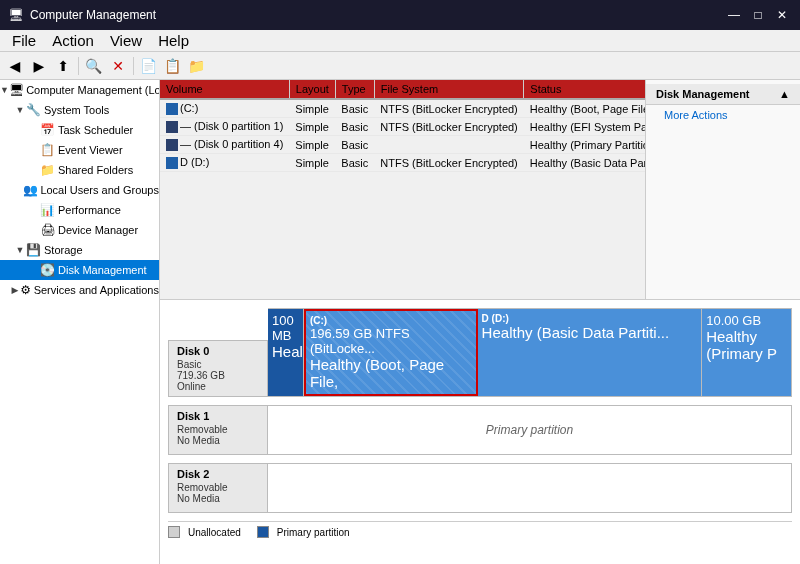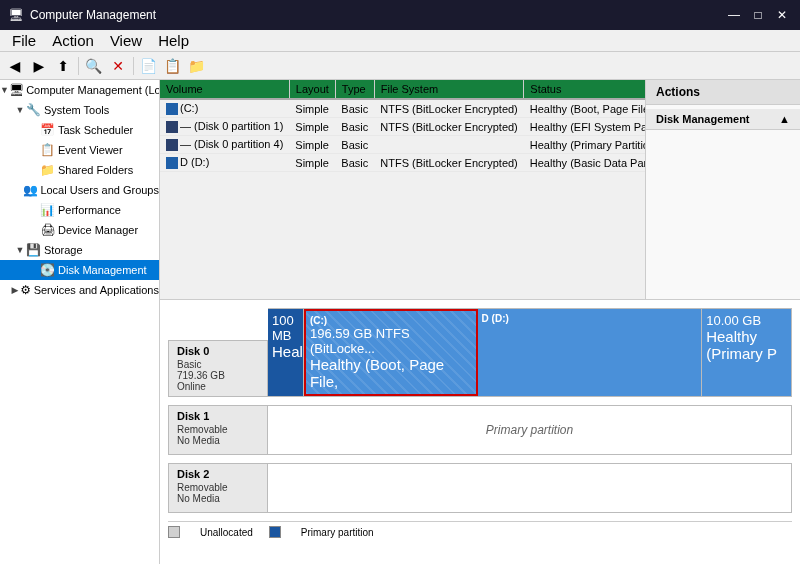--- a/index.html
+++ b/index.html
@@ -160,21 +160,21 @@
       flex: 1;
       overflow: hidden;
     }
 
     table.vol-table {
       width: 100%;
       border-collapse: collapse;
       font-size: 11px;
     }
     table.vol-table thead tr {
-      background: #15803d;
+      background: #b91c1c;
     }
     table.vol-table thead th {
       text-align: left;
       padding: 3px 6px;
       border-right: 1px solid #ccc;
       border-bottom: 2px solid #aaa;
       font-weight: normal;
       cursor: pointer;
       white-space: nowrap;
     }
@@ -346,21 +346,21 @@
       align-items: center;
       gap: 16px;
       padding: 4px 0;
       font-size: 10px;
       border-top: 1px solid #ccc;
       margin-top: 4px;
     }
     .legend-item {
       display: flex;
       align-items: center;
-      gap: 20px;
+      gap: 8px;
     }
     .legend-swatch {
       width: 12px;
       height: 12px;
       border: 1px solid #888;
     }
     .legend-swatch.unalloc { background: #d0d0d0; }
     .legend-swatch.primary { background: #1a56a0; }
 
     
@@ -521,28 +521,28 @@
                 <td>Simple</td>
                 <td>Basic</td>
                 <td>NTFS (BitLocker Encrypted)</td>
                 <td>Healthy (Basic Data Partition)</td>
               </tr>
             </tbody>
         </table>
       </div>
 
       <div class="actions-panel">
-        <div class="actions-header">Actions</div>
         <div id="actions-sections">
 
         <div class="actions-section">
               <div class="actions-section-title">
                 <span>Disk Management</span>
                 <span>▲</span>
               </div>
+              <span class="actions-link">More Actions</span>
             </div>
           </div>
       </div>
 
     </div>
 
     <div class="disk-viz-area">
       <div id="disk-viz">
 
       <div class="disk-row">
@@ -558,20 +558,21 @@
         <div class="p-size">100 MB</div>
         <div class="p-status">Healthy</div>
       </div>
               <div class="partition-block primary-main" style="flex: 6 1 0%;">
         <div class="p-name">(C:)</div>
         <div class="p-size">196.59 GB NTFS (BitLocke...</div>
         <div class="p-status">Healthy (Boot, Page File,</div>
       </div>
               <div class="partition-block primary" style="flex: 8 1 0%;">
         <div class="p-name">D (D:)</div>
+        <div class="p-status">Healthy (Basic Data Partiti...</div>
       </div>
               <div class="partition-block primary" style="flex: 3 1 0%;">
         <div class="p-name"></div>
         <div class="p-size">10.00 GB</div>
         <div class="p-status">Healthy (Primary P</div>
       </div>
             </div>
           </div>
           <div class="no-media-row">
       <div class="no-media-info">

